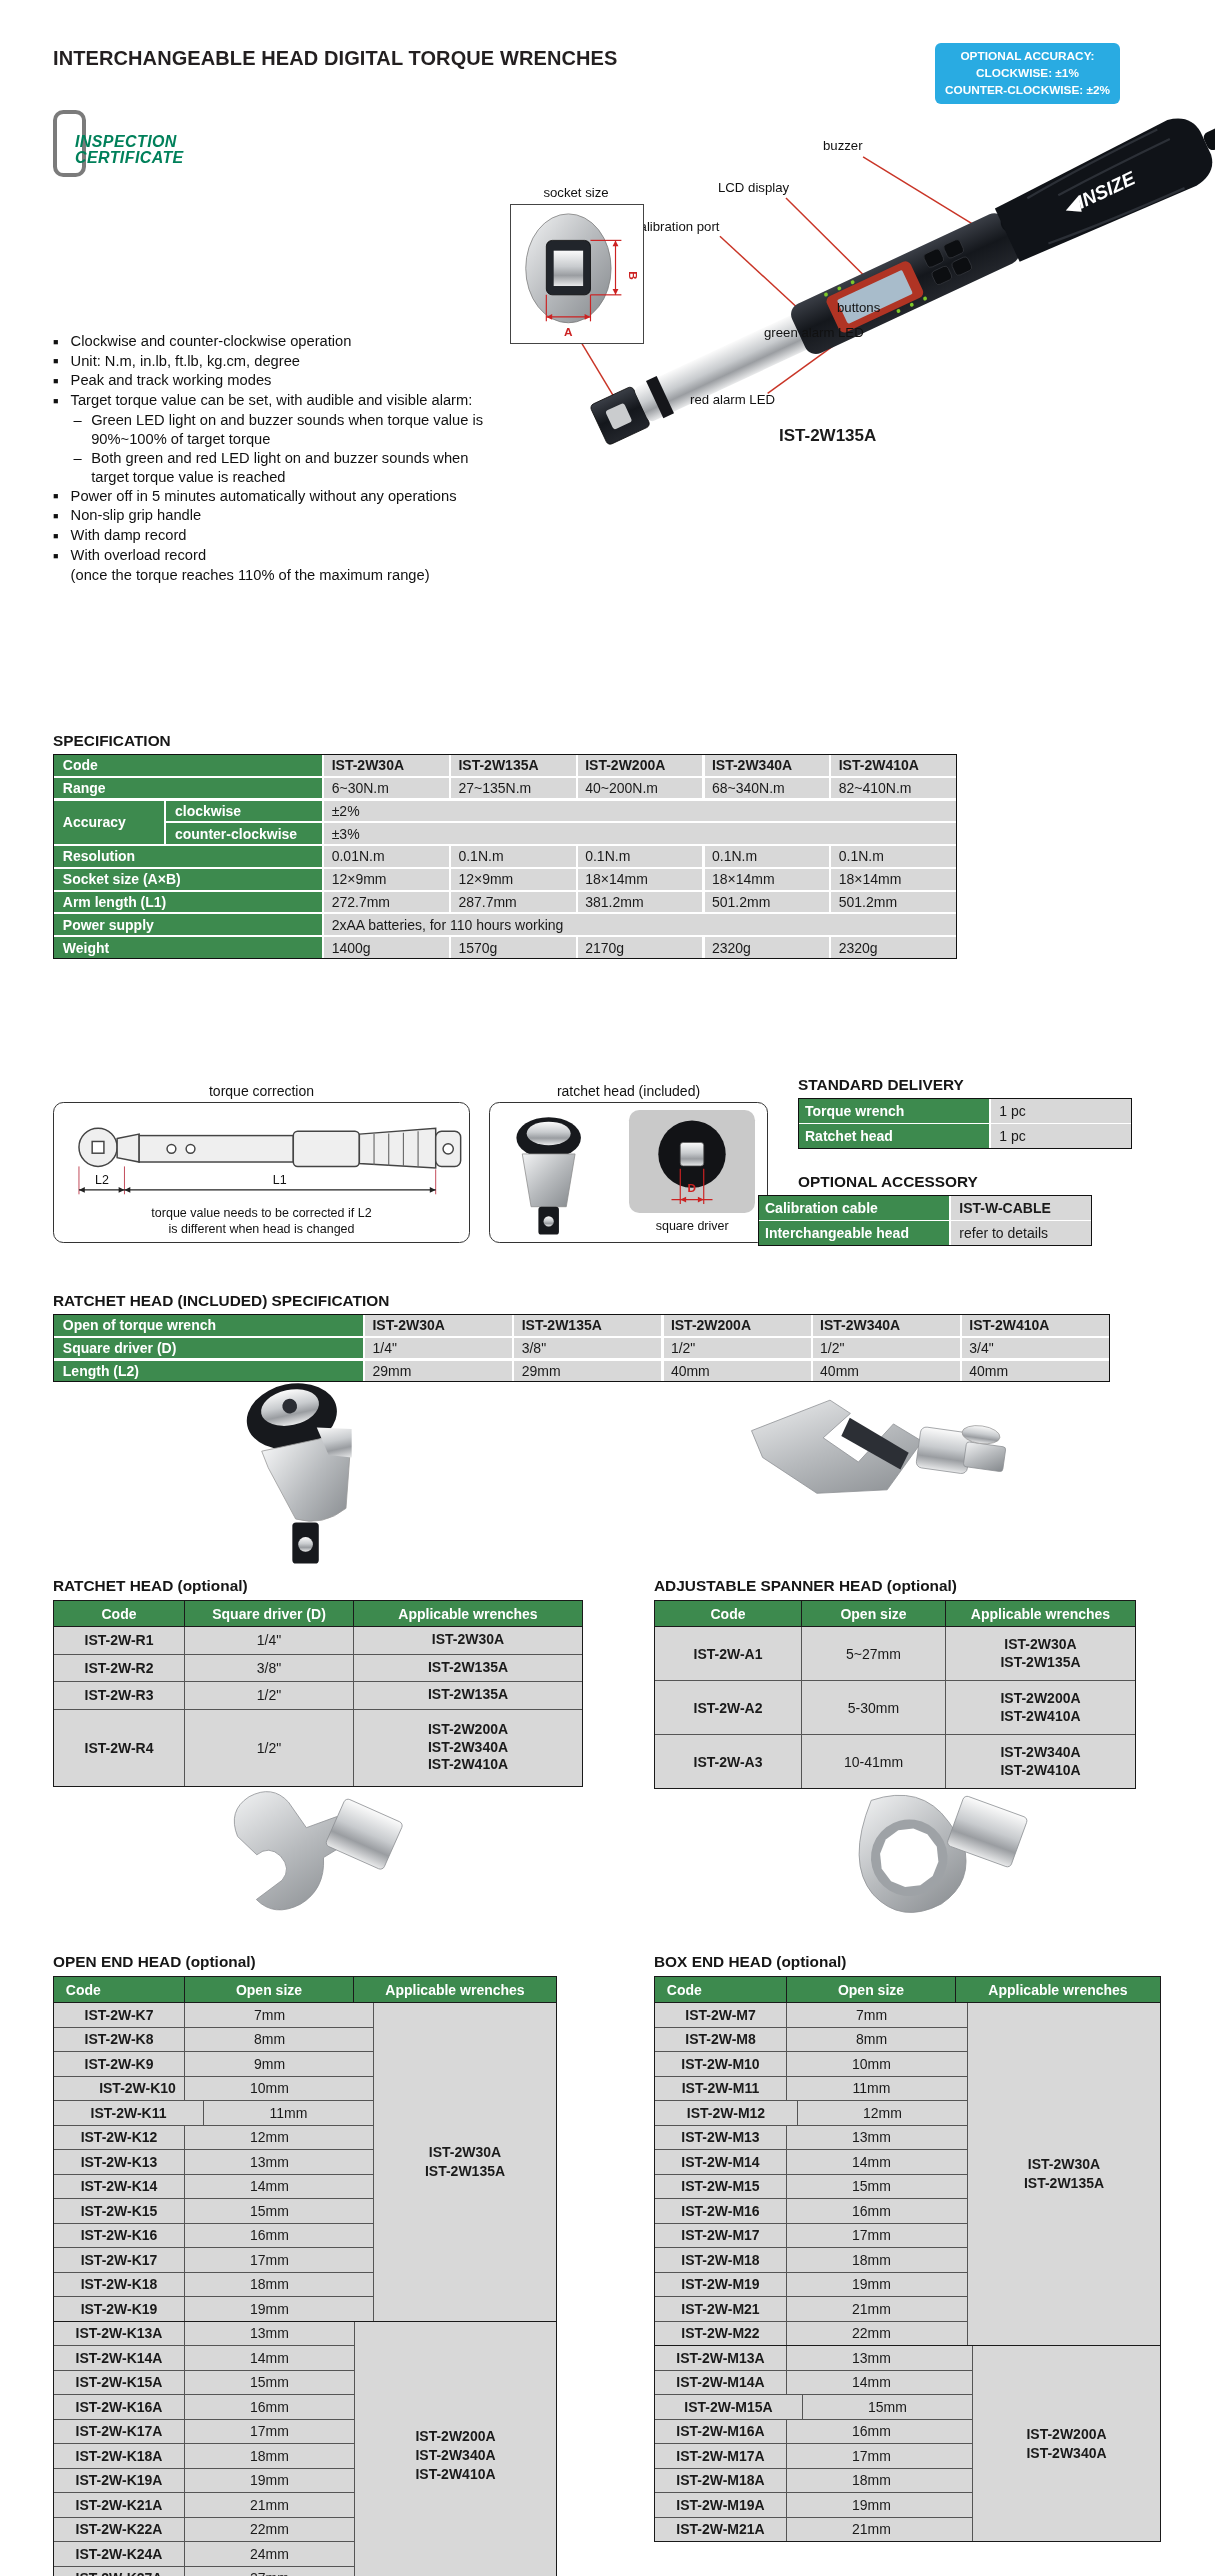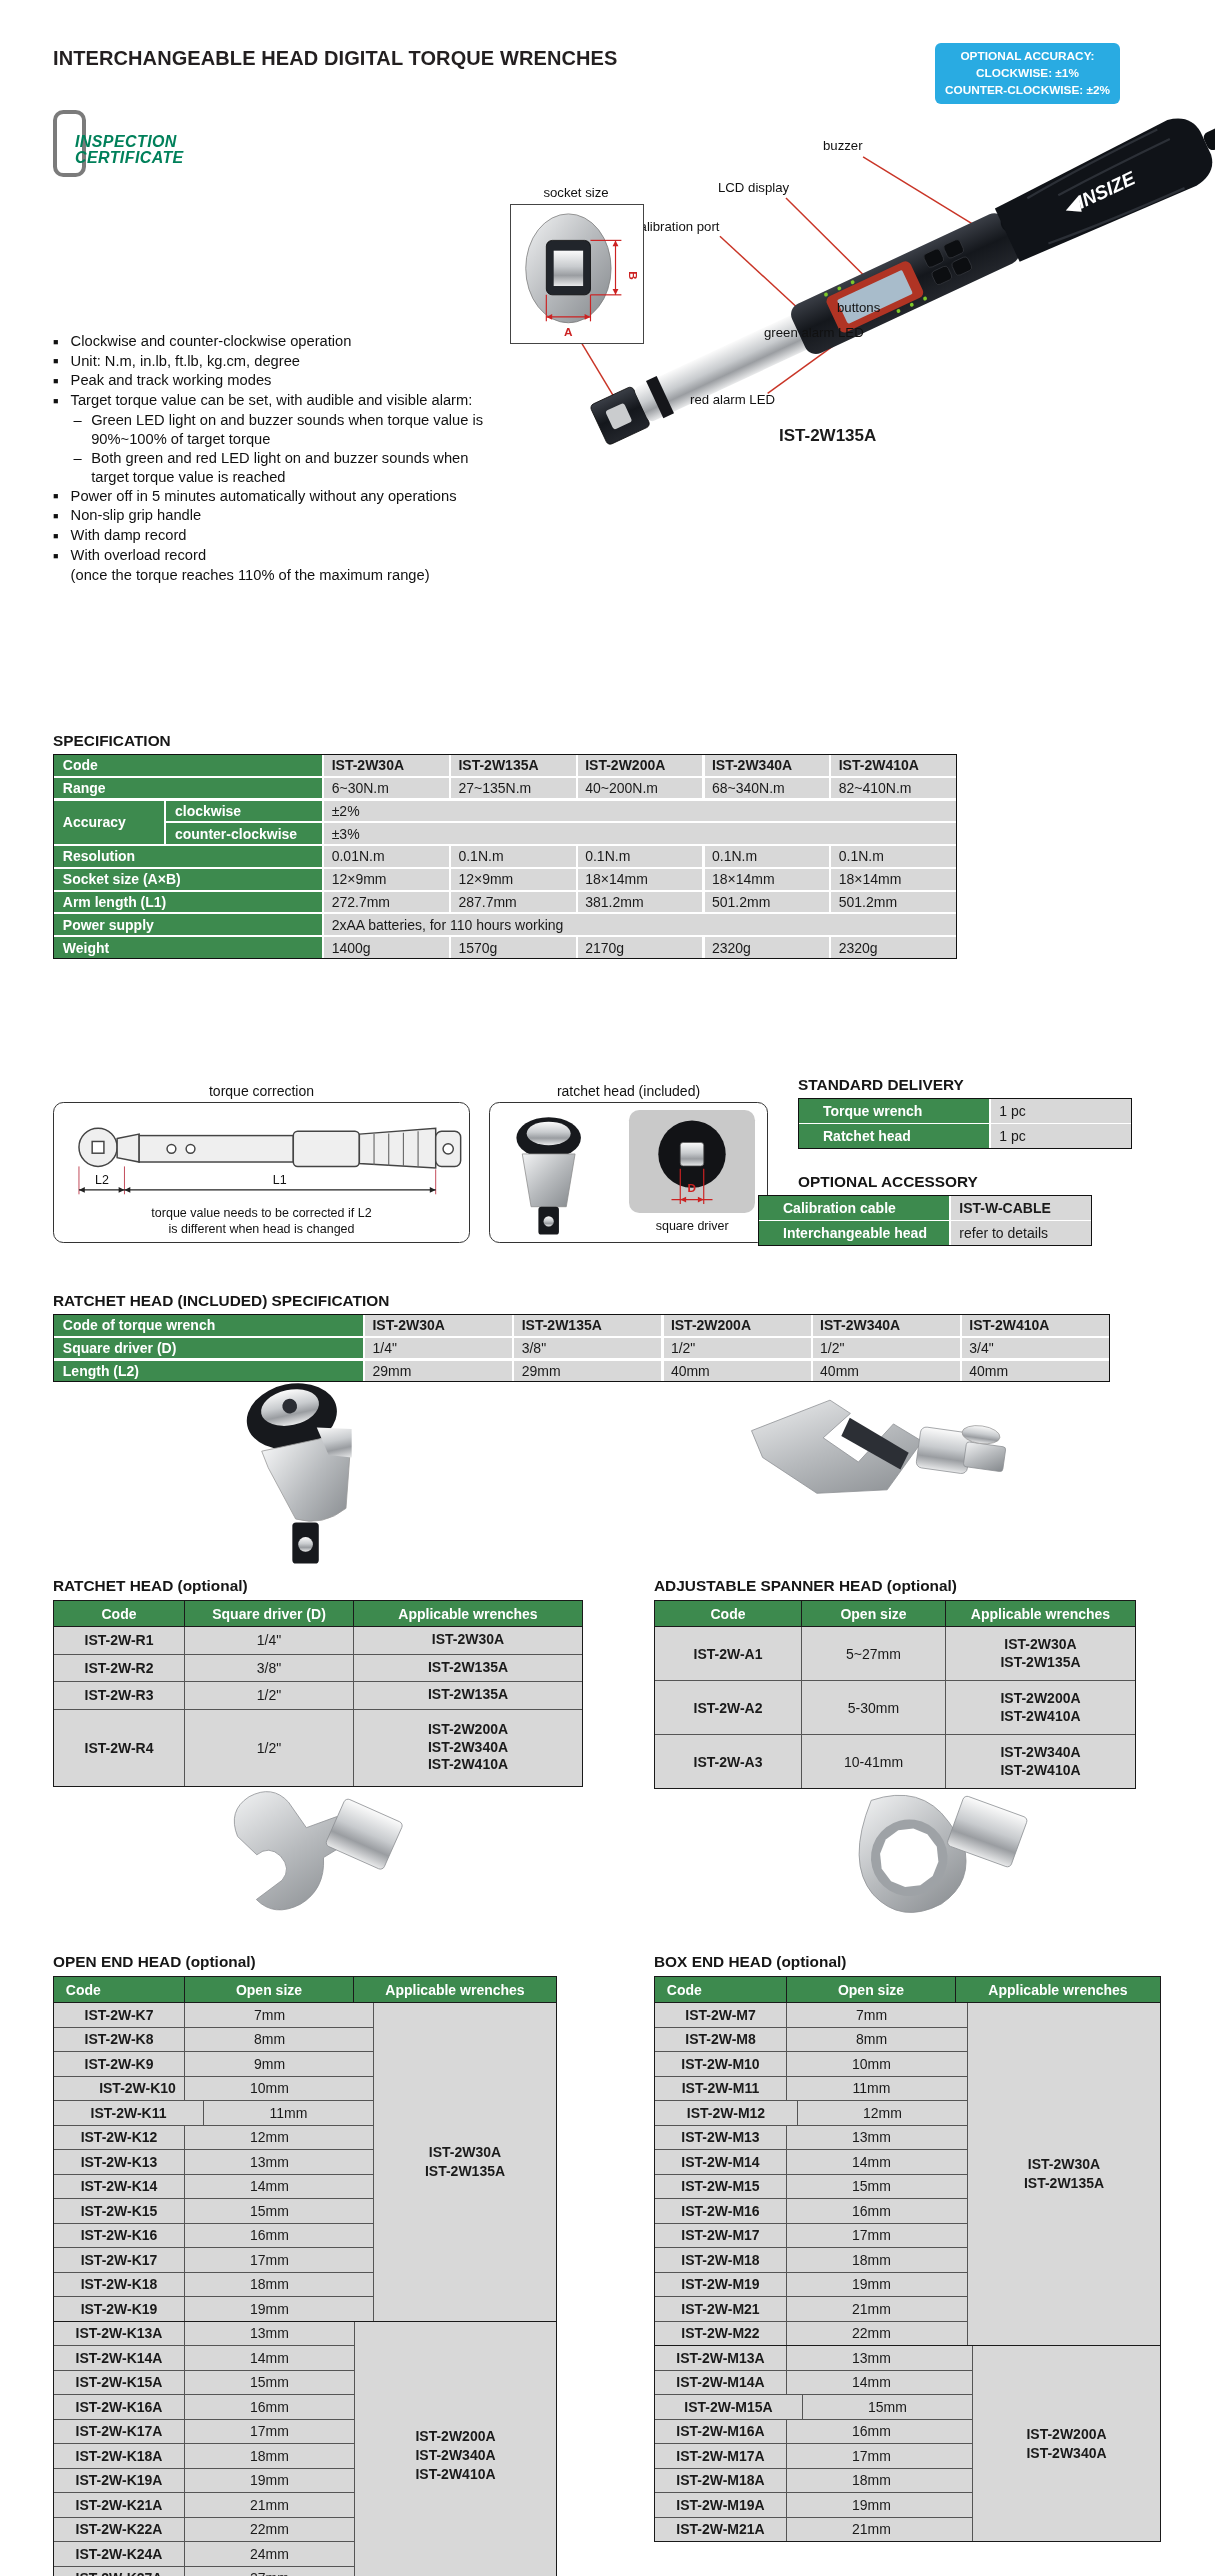--- a/index.html
+++ b/index.html
@@ -20,21 +20,21 @@
   .grid-table{display:grid;gap:2.2px;background:#fff;border:1.5px solid #111;box-sizing:border-box;}
   .spec-grid{grid-template-columns:110px 156px repeat(5,1fr);grid-auto-rows:20.6px;width:904px;}
   .rs-grid{grid-template-columns:309px repeat(5,1fr);grid-auto-rows:20.6px;width:1057px;}
   .g{background:#3d8a4e;color:#fff;font-weight:bold;font-size:14px;display:flex;align-items:center;padding-left:8.8px;}
   .d{background:#d8d8d8;font-size:14px;display:flex;align-items:center;padding-left:7.3px;}
   .d.bold{font-weight:bold;}
   .c12{grid-column:1/3;} .c37{grid-column:3/8;}
   .accmain{grid-row:span 2;}
   
   .mini-table{display:grid;grid-template-columns:190px 1fr;gap:1.5px;background:#fff;border:1.5px solid #111;width:334px;box-sizing:border-box;grid-auto-rows:23.5px;}
-  .mt-l{background:#3d8a4e;color:#fff;font-weight:bold;font-size:14px;display:flex;align-items:center;padding-left:24px;}
+  .mt-l{background:#3d8a4e;color:#fff;font-weight:bold;font-size:14px;display:flex;align-items:center;padding-left:6px;}
   .mt-v{background:#d8d8d8;font-size:14px;display:flex;align-items:center;padding-left:8.8px;}
   .mt-v.bold{font-weight:bold;}
   
   .ht{border:1.5px solid #1a1a1a;background:#d8d8d8;box-sizing:border-box;}
   .ht-head{display:flex;background:#3d8a4e;border-bottom:0.7px solid #1a1a1a;}
   .hc{height:25px;display:flex;align-items:center;justify-content:center;color:#fff;font-weight:bold;font-size:14px;box-sizing:border-box;border-right:0.7px solid #1a1a1a;}
   .hc:last-child{border-right:none;}
   .hc.lpad{justify-content:flex-start;padding-left:11.8px;}
   .ht-row{display:flex;border-bottom:0.7px solid #555;}
   .ht-row:last-child{border-bottom:none;}
@@ -366,21 +366,21 @@
   <div class="abs sec-h" style="left:798px;top:1173px;">OPTIONAL ACCESSORY</div>
   <div class="abs mini-table" style="left:758px;top:1195px;">
     <div class="mt-l">Calibration cable</div>
     <div class="mt-v bold">IST-W-CABLE</div>
     <div class="mt-l">Interchangeable head</div>
     <div class="mt-v">refer to details</div>
   </div>
 
   <div class="abs sec-h" style="left:53px;top:1292px;">RATCHET HEAD (INCLUDED) SPECIFICATION</div>
   <div class="abs grid-table rs-grid" style="left:53px;top:1314px;">
-    <div class="g">Code of torque wrench</div>
+    <div class="g">Open of torque wrench</div>
     <div class="d bold">IST-2W30A</div>
     <div class="d bold">IST-2W135A</div>
     <div class="d bold">IST-2W200A</div>
     <div class="d bold">IST-2W340A</div>
     <div class="d bold">IST-2W410A</div>
     <div class="g">Square driver (D)</div>
     <div class="d">1/4"</div>
     <div class="d">3/8"</div>
     <div class="d">1/2"</div>
     <div class="d">1/2"</div>

